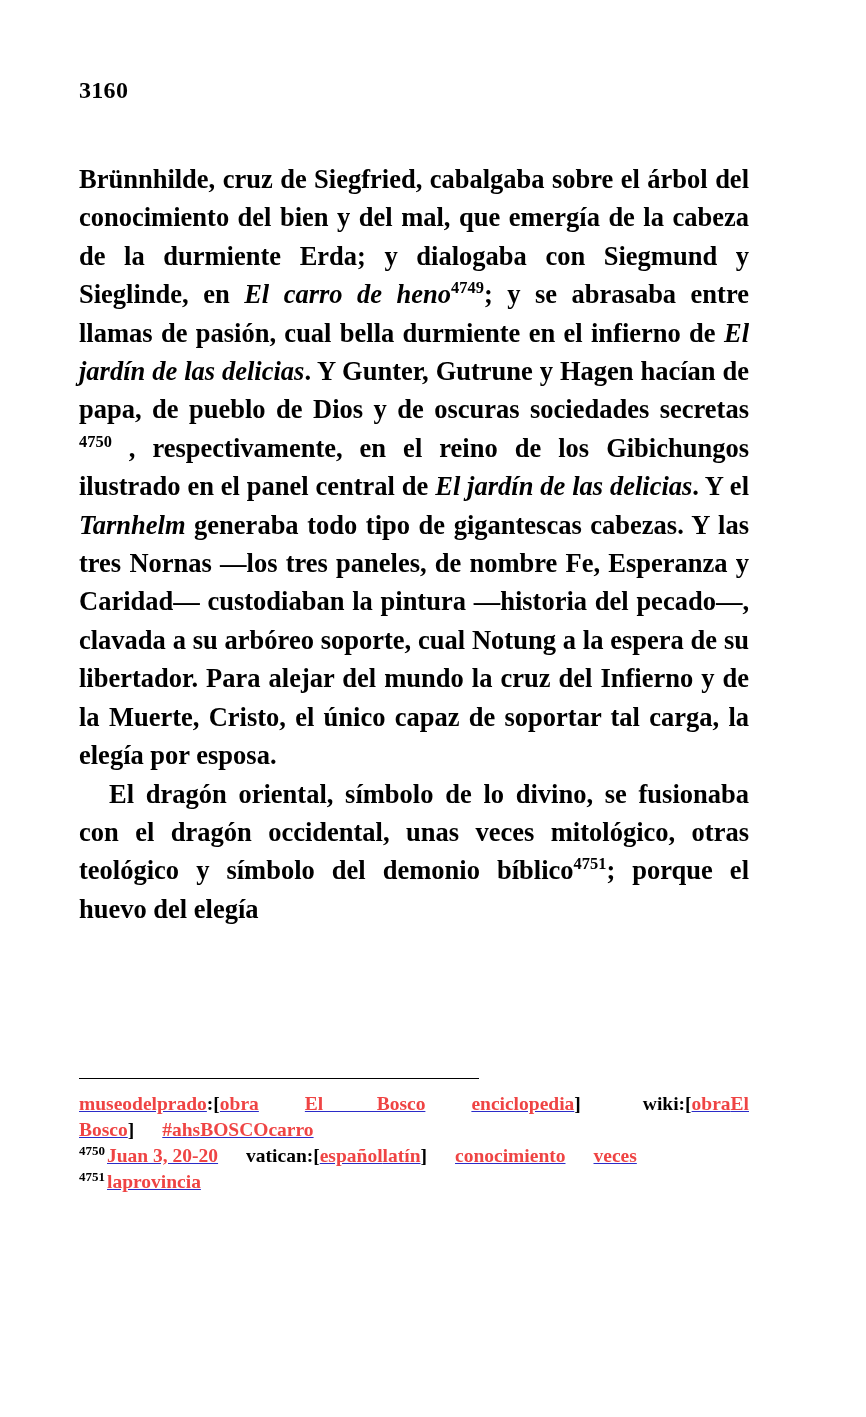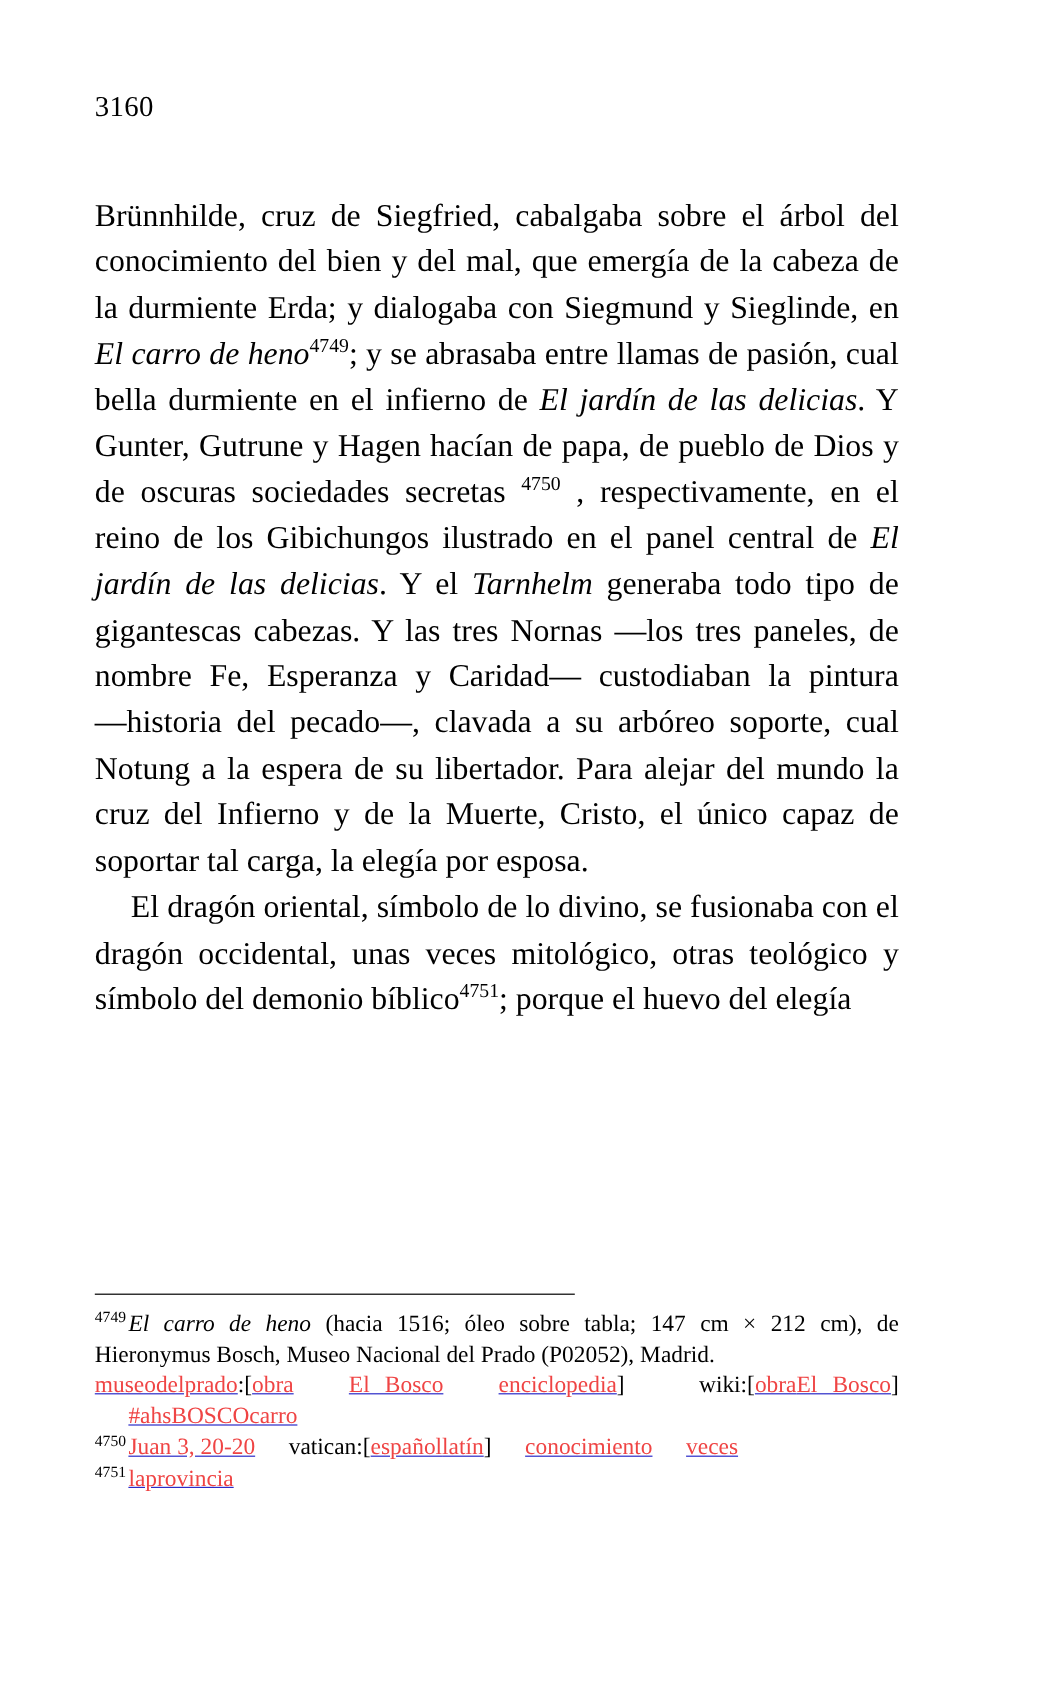--- a/index.html
+++ b/index.html
@@ -13,20 +13,21 @@
     font-family: "Liberation Serif", serif;
     color: #000000;
     overflow: hidden;
   }
   .page {
     position: relative;
     width: 866px;
     height: 1417px;
     box-sizing: border-box;
     padding: 16px;
+    font-weight: bold;
   }
   .page-number {
     position: absolute;
     top: 78px;
     left: 79px;
     font-size: 24px;
     line-height: 1;
     letter-spacing: 0.3px;
   }
   .body-block {
@@ -106,21 +107,20 @@
 
   <div class="body-block">
     <p class="para"><span>Brünnhilde, cruz de Siegfried, cabalgaba sobre el árbol del conocimiento del bien y del mal, que emergía de la cabeza de la durmiente Erda; y dialogaba con Siegmund y Sieglinde, en </span><span class="it">El carro de heno</span><sup>4749</sup><span>; y se abrasaba entre llamas de pasión, cual bella durmiente en el infierno de </span><span class="it">El jardín de las delicias</span><span>. Y Gunter, Gutrune y Hagen hacían de papa, de pueblo de Dios y de oscuras sociedades secretas </span><sup>4750</sup><span> , respectivamente, en el reino de los Gibichungos ilustrado en el panel central de </span><span class="it">El jardín de las delicias</span><span>. Y el </span><span class="it">Tarnhelm</span><span> generaba todo tipo de gigantescas cabezas. Y las tres Nornas ―los tres paneles, de nombre Fe, Esperanza y Caridad― custodiaban la pintura ―historia del pecado―, clavada a su arbóreo soporte, cual Notung a la espera de su libertador. Para alejar del mundo la cruz del Infierno y de la Muerte, Cristo, el único capaz de soportar tal carga, la elegía por esposa.</span></p>
 
     <p class="para indent"><span>El dragón oriental, símbolo de lo divino, se fusionaba con el dragón occidental, unas veces mitológico, otras teológico y símbolo del demonio bíblico</span><sup>4751</sup><span>; porque el huevo del elegía</span></p>
   </div>
 
   <div class="footnotes">
     <div class="fn-rule"></div>
 
-    <p class="fn"><span class="fn-num">4749</span><span class="it">El carro de heno</span><span> (hacia 1516; óleo sobre tabla; </span><span class="nowrap">147 cm × 212 cm)</span><span>, de Hieronymus Bosch, Museo Nacional del Prado (P02052), Madrid.</span></p>
 
     <p class="fn-links"><a class="link" href="#">museodelprado</a><span>:[</span><a class="link" href="#">obra</a><span class="sp w2"></span><a class="link" href="#">El Bosco</a><span class="sp w2"></span><a class="link" href="#">enciclopedia</a><span>]</span><span class="sp w3"></span><span>wiki:[</span><a class="link" href="#">obra</a><span class="sp"></span><a class="link" href="#">El Bosco</a><span>]</span><span class="sp w1"></span><a class="link" href="#">#ahsBOSCOcarro</a></p>
 
     <p class="fn-links"><span class="fn-num">4750</span><a class="link" href="#">Juan 3, 20-20</a><span class="sp w1"></span><span>vatican:[</span><a class="link" href="#">español</a><span class="sp"></span><a class="link" href="#">latín</a><span>]</span><span class="sp w1"></span><a class="link" href="#">conocimiento</a><span class="sp w1"></span><a class="link" href="#">veces</a></p>
 
     <p class="fn-links"><span class="fn-num">4751</span><a class="link" href="#">laprovincia</a></p>
   </div>
 
 </div>
 

